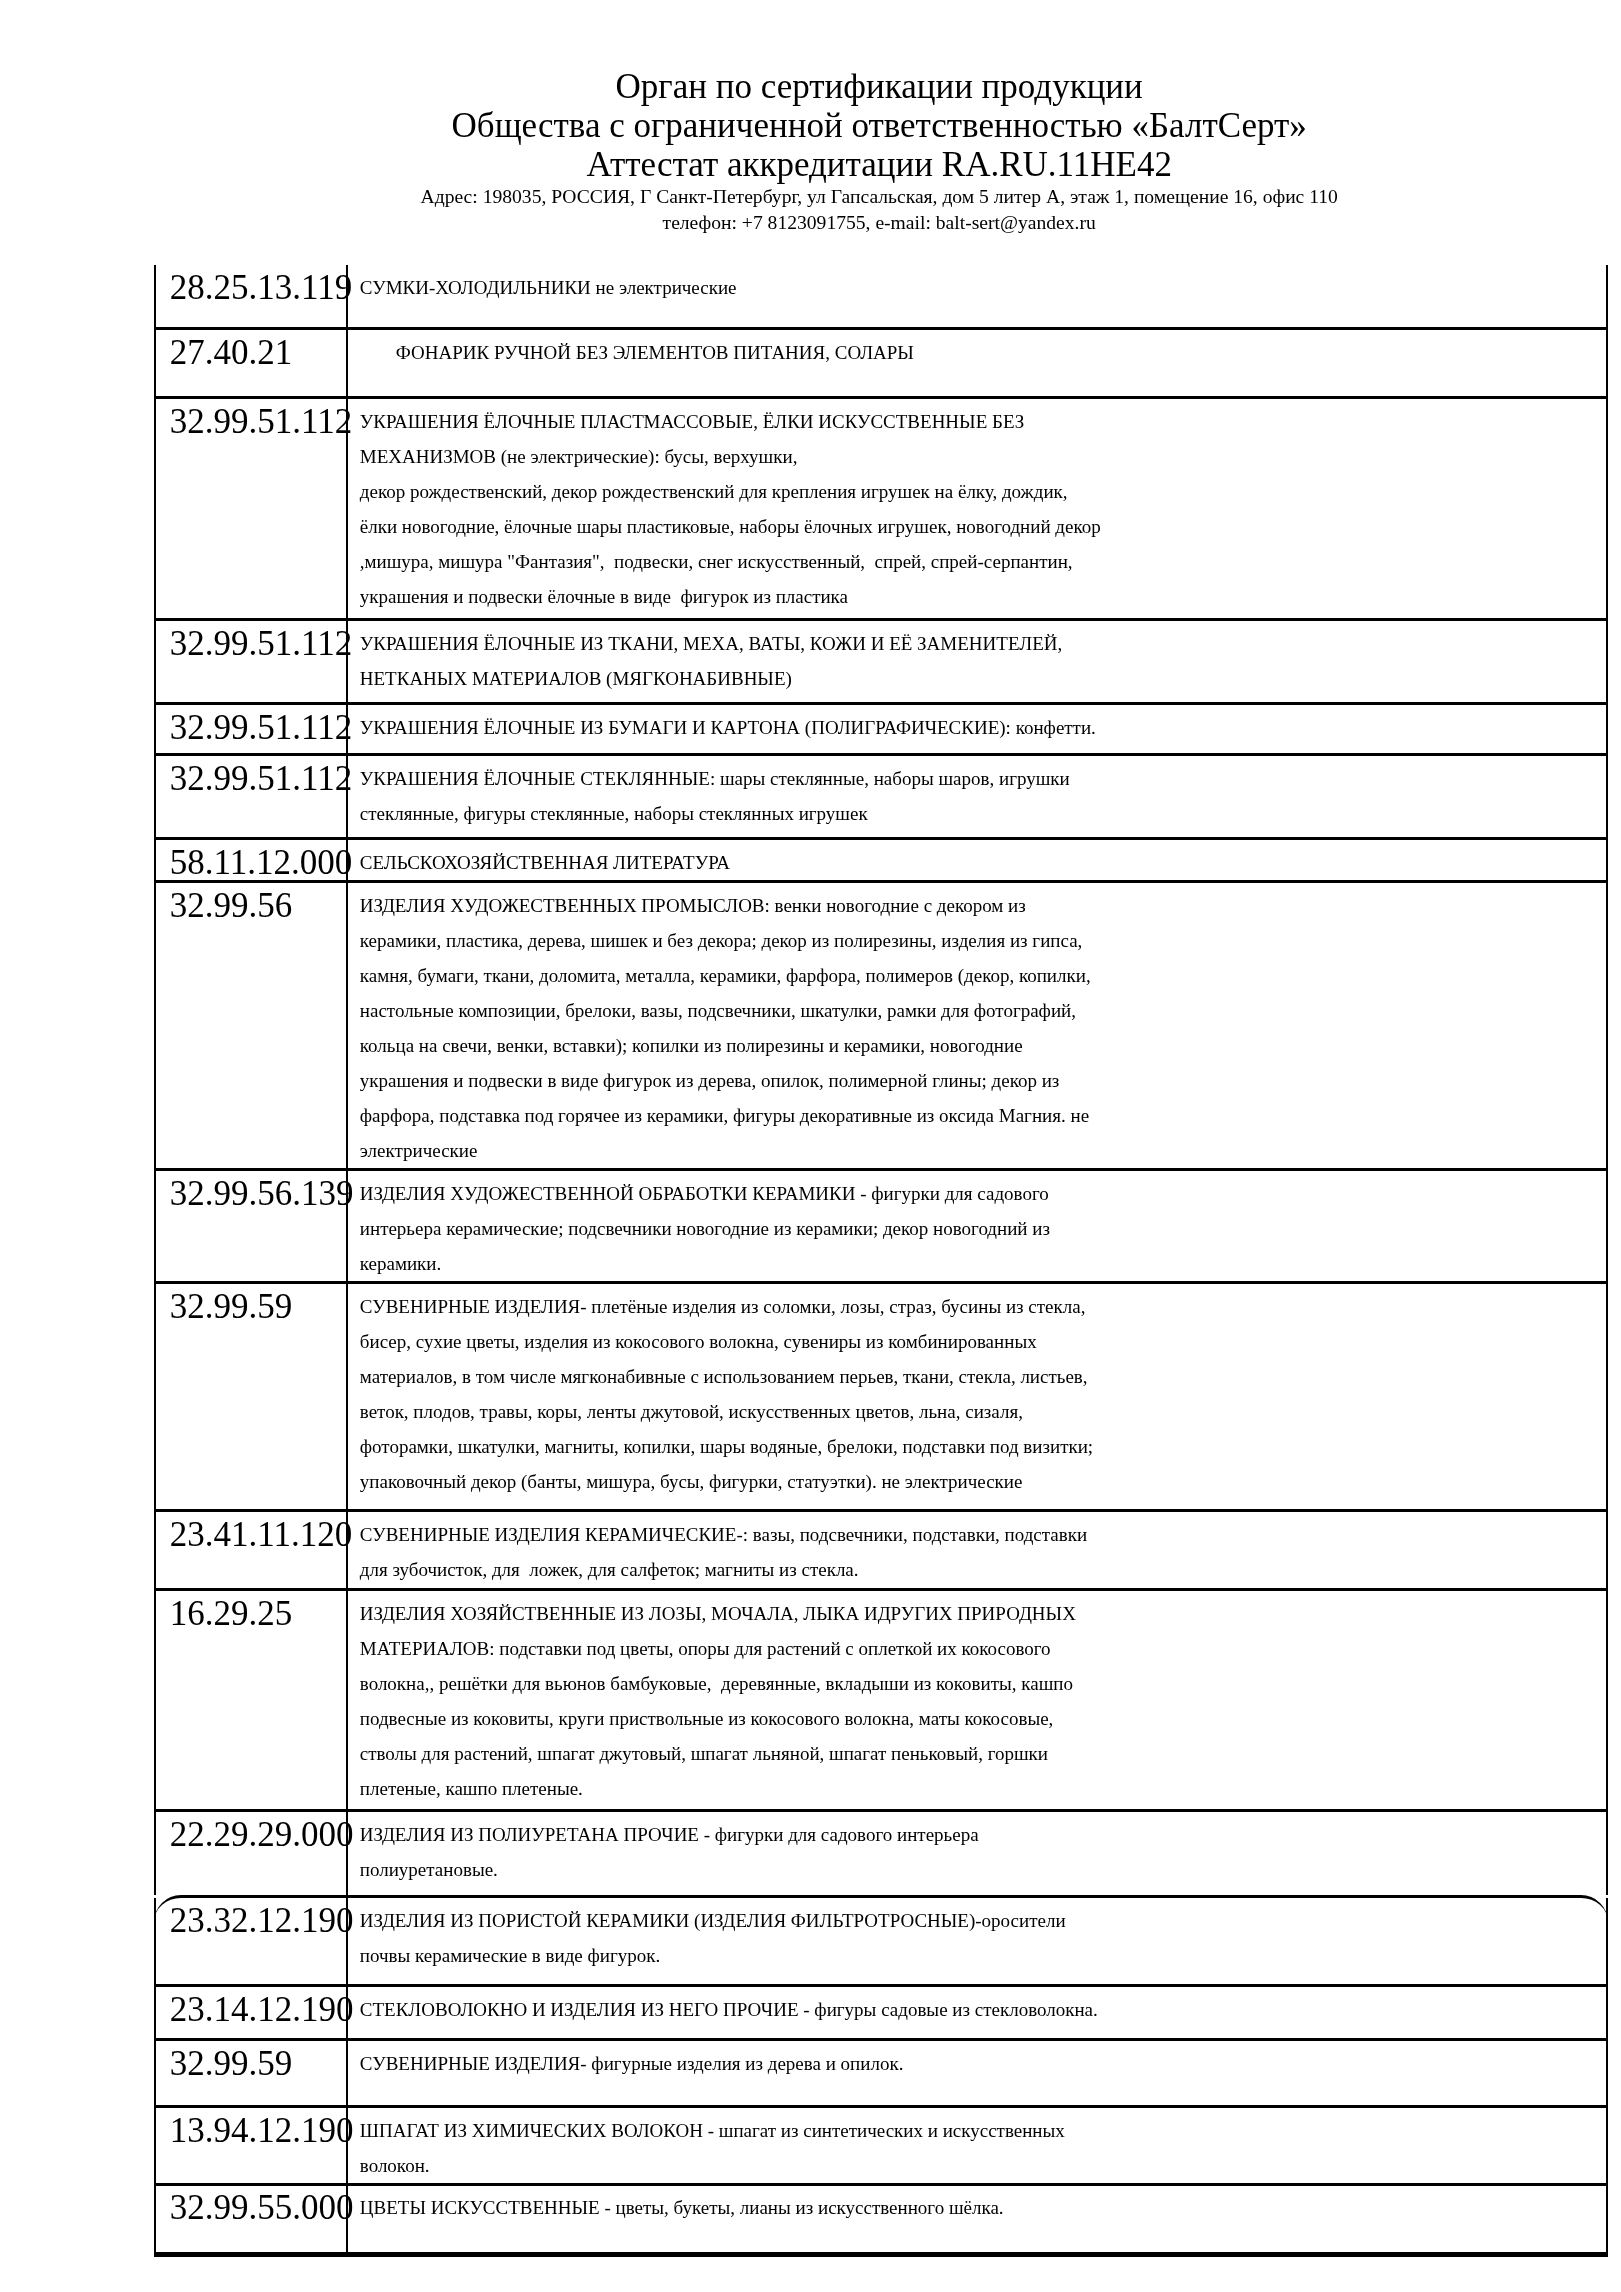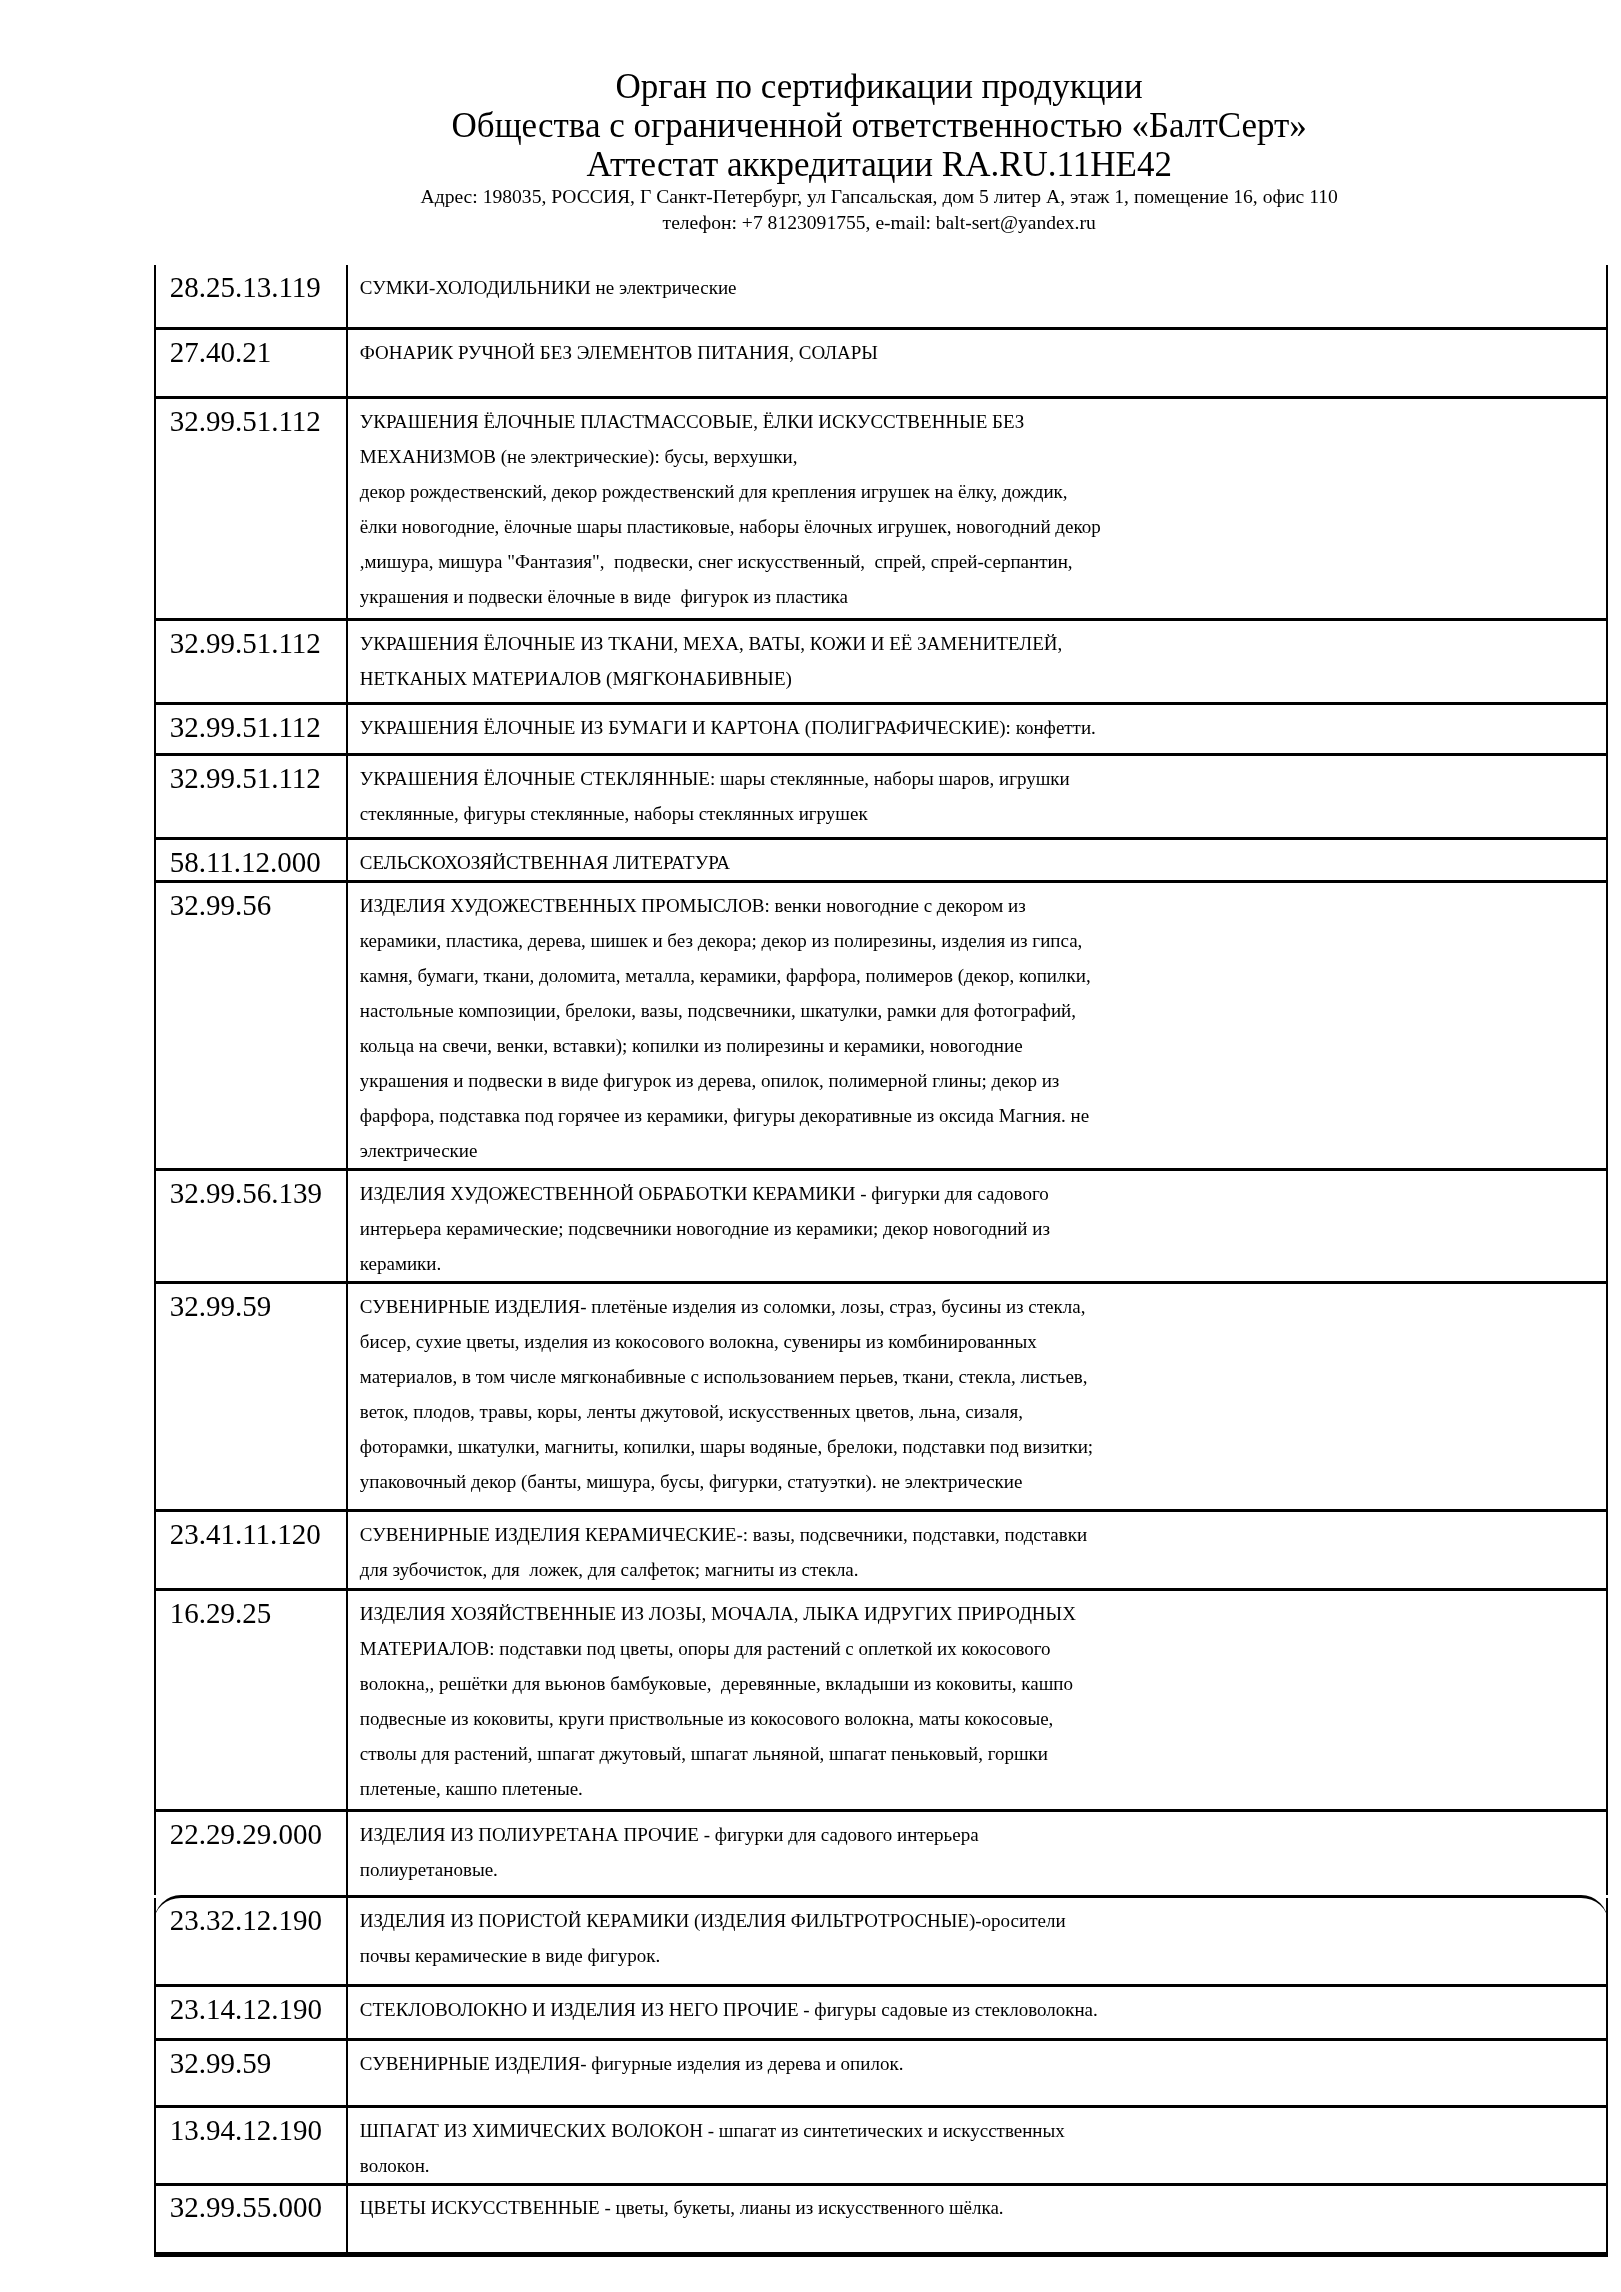--- a/index.html
+++ b/index.html
@@ -38,21 +38,21 @@
   }
   .t-row { display: flex; }
   .t-row + .t-row { border-top: 3.9px solid #000; }
   .code-cell {
     width: 194px;
     flex: 0 0 194px;
     box-sizing: border-box;
     border-left: 2.9px solid #000;
     border-right: 2.9px solid #000;
     padding: 4.9px 5.9px 0 13.7px;
-    font-size: 29px;
+    font-size: 35px;
     line-height: 35px;
   }
   .desc-cell {
     flex: 1 1 auto;
     box-sizing: border-box;
     border-right: 2.9px solid #000;
     padding: 4.9px 9.8px 0 11.8px;
     font-size: 19px;
     line-height: 35px;
     white-space: pre-wrap;
@@ -70,21 +70,21 @@
     <div class="addr-line">Адрес: 198035, РОССИЯ, Г Санкт-Петербург, ул Гапсальская, дом 5 литер А, этаж 1, помещение 16, офис 110</div>
     <div class="addr-line">телефон: +7 8123091755, e-mail: balt-sert@yandex.ru</div>
   </div>
 
   <div class="doc-table" id="table-body">
     <div class="t-row" style="min-height: 62px;">
       <div class="code-cell">28.25.13.119</div>
       <div class="desc-cell">СУМКИ-ХОЛОДИЛЬНИКИ не электрические</div>
     </div>
 
-    <div class="t-row" style="min-height: 66px;">
+    <div class="t-row" style="min-height: 66px; gap: 36px;">
       <div class="code-cell">27.40.21</div>
       <div class="desc-cell">ФОНАРИК РУЧНОЙ БЕЗ ЭЛЕМЕНТОВ ПИТАНИЯ, СОЛАРЫ</div>
     </div>
 
     <div class="t-row" style="min-height: 219px;">
       <div class="code-cell">32.99.51.112</div>
       <div class="desc-cell">УКРАШЕНИЯ ЁЛОЧНЫЕ ПЛАСТМАССОВЫЕ, ЁЛКИ ИСКУССТВЕННЫЕ БЕЗ
 МЕХАНИЗМОВ (не электрические): бусы, верхушки,
 декор рождественский, декор рождественский для крепления игрушек на ёлку, дождик,
 ёлки новогодние, ёлочные шары пластиковые, наборы ёлочных игрушек, новогодний декор

